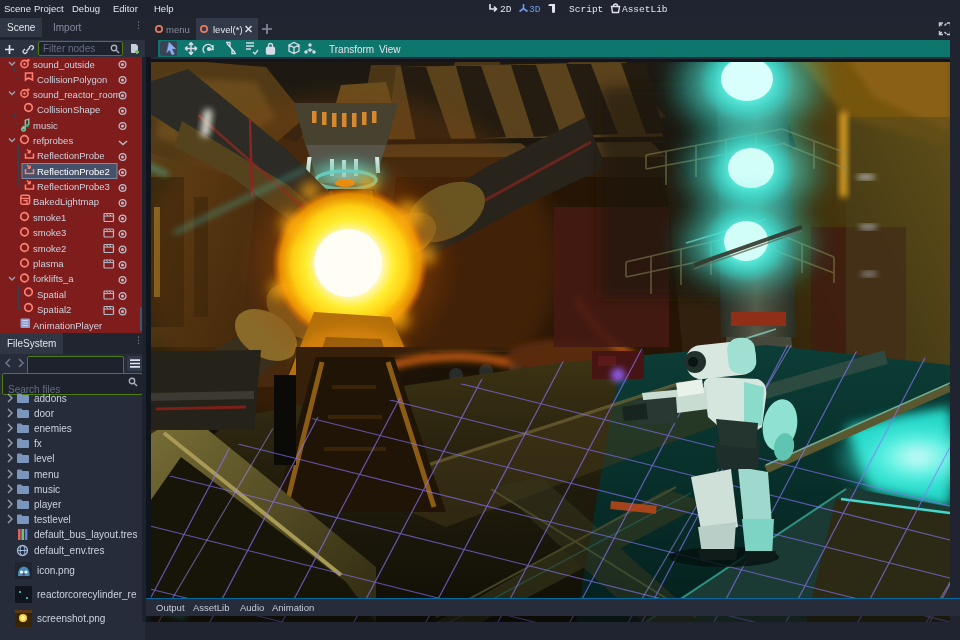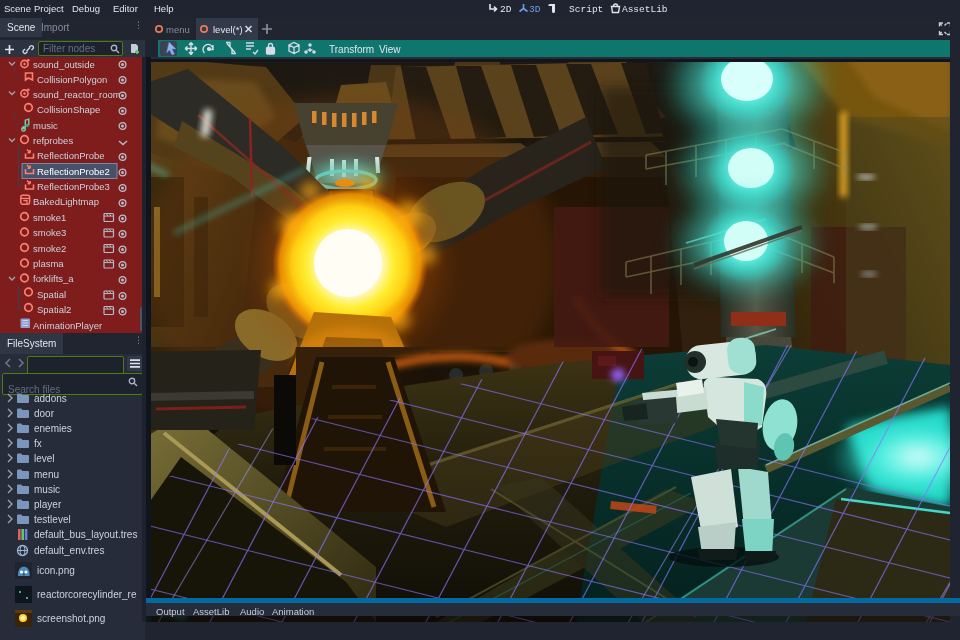--- a/index.html
+++ b/index.html
@@ -17,21 +17,21 @@
   .doktab { position:absolute; top:0; height:19px; font-size:10px; line-height:19px; padding:0 7px; color:#848da1; }
   .doktab.active { background:#2f3644; color:#e2e5ec; }
   
   .lineedit { position:absolute; background:#1d222d; border:1px solid #4d7c0f; border-radius:2px; color:#656e82; font-size:10px; }
   
   #tabbar { left:146px; top:18px; width:804px; height:22px; background:#21252f; }
   #toolbar { left:158px; top:40px; width:804px; height:17px; background:#0f766e; }
   #viewport { left:146px; top:57px; width:804px; height:565px; background:#0c0a08; }
   #rightstrip { left:950px; top:18px; width:10px; height:604px; background:#1f2430; }
   #sep1 { left:142px; top:57px; width:4px; height:565px; background:#1d222c; }
-  #bottombar { left:146px; top:598px; width:814px; height:18px; background:#262c3a; border-top:5px solid #0369a1;}
+  #bottombar { left:146px; top:598px; width:814px; height:18px; background:#262c3a; border-top:1px solid #0369a1;}
   #bottombar span { font-size:9.5px; color:#c6ccd8; margin-right:14px; }
   .abs > svg { display:block; }
   #centerbtns svg { display:inline-block; }
 </style>
 </head>
 <body>
 <div class="abs" id="menubar">
   <span class="m" style="left:4px">Scene</span>
   <span class="m" style="left:34px">Project</span>
   <span class="m" style="left:72px">Debug</span>
@@ -50,21 +50,21 @@
     <svg width="11" height="11" viewBox="0 0 11 11" style="vertical-align:-2px">
         <path d="M1.5 3.5h8l-1 6h-6zM3.5 3.5V3a2 2 0 0 1 4 0v.5" stroke="#e2e5ec" stroke-width="1.4" fill="none"></path>
       </svg><span class="btn" style="margin-left:1px">AssetLib</span>
   </div>
 </div>
 
 <div class="abs" id="leftcol">
 
   <div style="position:absolute;left:0;top:0;width:145px;height:22px;background:#21252f"></div>
   <div class="doktab active" style="left:0">Scene</div>
-  <div class="doktab" style="left:34px">Import</div>
+  <div class="doktab" style="left:46px">Import</div>
   <div style="position:absolute;left:134px;top:5px;color:#8d96a9;font-size:9px;line-height:4px">⋮</div>
 
   <div style="position:absolute;left:0;top:22px;width:145px;height:17px;background:#2b3240"></div>
   <svg class="abs" style="left:4px;top:26px" width="11" height="11" viewBox="0 0 11 11">
       <path d="M5.5 1v9M1 5.5h9" stroke="#dfe3ea" stroke-width="1.7"></path>
     </svg>
   <svg class="abs" style="left:22px;top:26px" width="12" height="11" viewBox="0 0 12 11">
       <path d="M4.5 7L8 3.5M3 5l-1.6 1.6a1.8 1.8 0 0 0 2.5 2.5L5.5 7.5M7 3.5L8.6 2a1.8 1.8 0 0 1 2.5 2.5L9.5 6" stroke="#d8dce6" stroke-width="1.3" fill="none"></path>
     </svg>
   <div class="lineedit" style="left:38px;top:23px;width:85px;height:15px;padding:1px 4px">Filter nodes</div>

